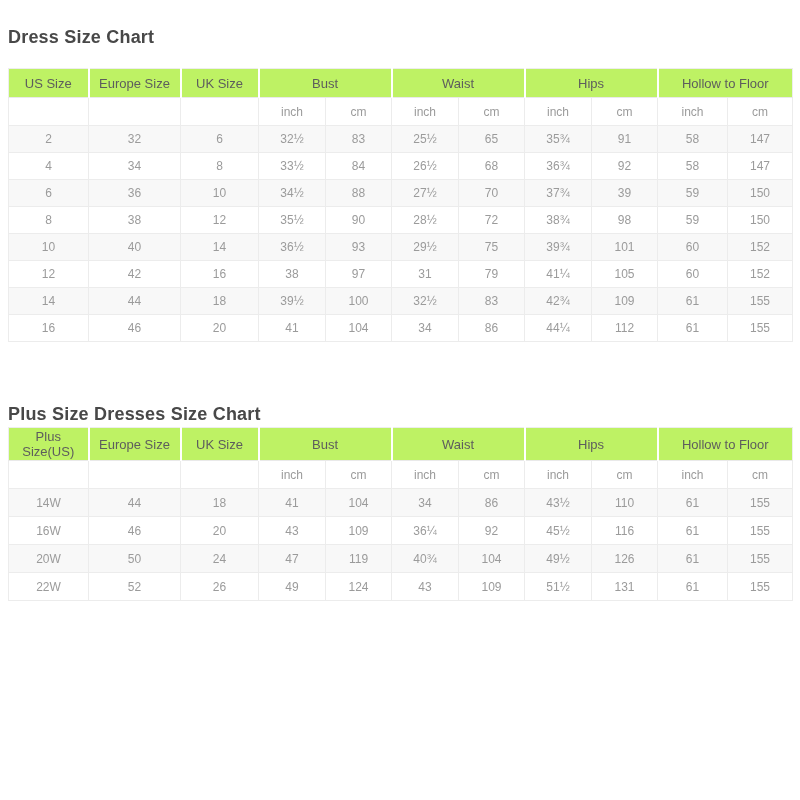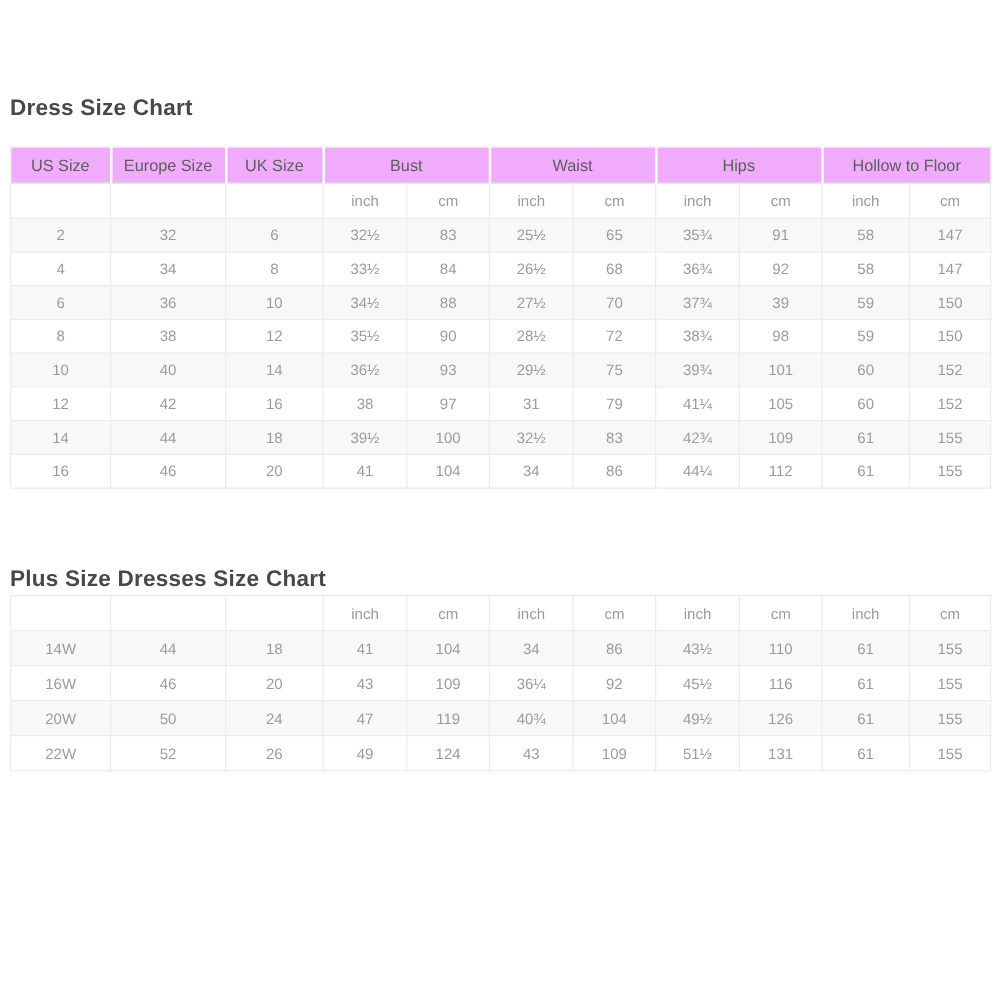--- a/index.html
+++ b/index.html
@@ -4,39 +4,39 @@
 <style>
   * { box-sizing: border-box; }
   html, body { margin: 0; padding: 0; }
   body {
     width: 800px;
     height: 800px;
     background: #ffffff;
     font-family: "Liberation Sans", sans-serif;
     -webkit-font-smoothing: antialiased;
   }
-  .page { padding: 76px 8px 0 8px; }
+  .page { padding: 27px 8px 0 8px; }
   .chart-title {
     font-size: 18px;
     font-weight: 700;
     color: #484848;
     margin: 0 0 20px 0;
     letter-spacing: 0.2px;
   }
   .size-table {
     width: 784px;
     border-collapse: collapse;
     table-layout: fixed;
     font-size: 12px;
     color: #9b9b9b;
     text-align: center;
   }
   .size-table th { font-weight: 400; }
   .group-row th {
-    background: #f0abfc;
+    background: #bef264;
     color: #5d5d5d;
     font-size: 13px;
     height: 29px;
     border-left: 2px solid #ffffff;
     border-top: 1px solid #ededed;
     border-bottom: 1px solid #e9e9e9;
   }
   .group-row th:first-child { border-left: 1px solid #ededed; }
   .group-row th:last-child { border-right: 1px solid #ededed; }
   .sub-row th {
@@ -223,20 +223,29 @@
         <col style="width:67px">
           <col style="width:66px">
         <col style="width:67px">
           <col style="width:66px">
         <col style="width:67px">
           <col style="width:66px">
         <col style="width:70px">
           <col style="width:65px">
       </colgroup>
       <thead>
+        <tr class="group-row">
+          <th>Plus Size(US)</th>
+          <th>Europe Size</th>
+          <th>UK Size</th>
+          <th colspan="2">Bust</th>
+          <th colspan="2">Waist</th>
+          <th colspan="2">Hips</th>
+          <th colspan="2">Hollow to Floor</th>
+        </tr>
         <tr class="sub-row">
           <th></th>
           <th></th>
           <th></th>
           <th>inch</th>
           <th>cm</th>
           <th>inch</th>
           <th>cm</th>
           <th>inch</th>
           <th>cm</th>

